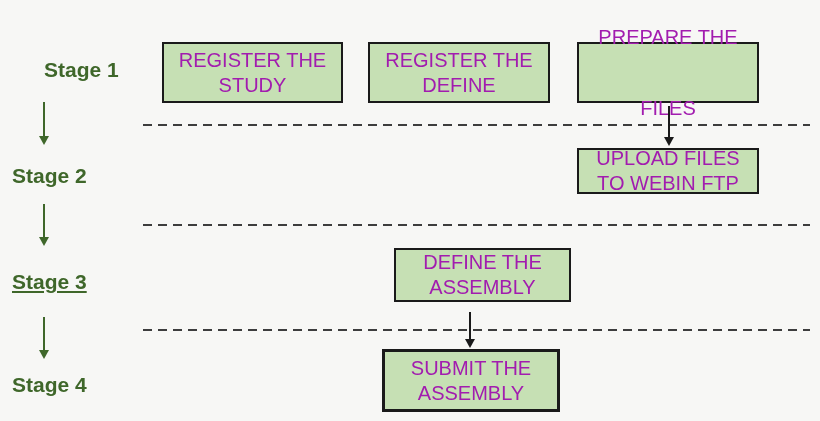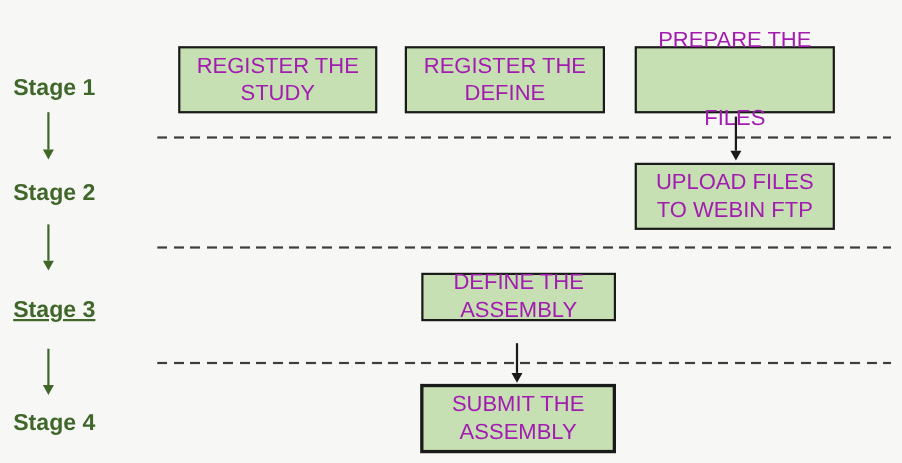--- a/index.html
+++ b/index.html
@@ -16,21 +16,21 @@
   
   .stage-label {
     position: absolute;
     left: 12px;
     font-weight: bold;
     font-size: 21px;
     line-height: 24px;
     color: var(--stage-text, #3f672a);
     white-space: nowrap;
   }
-  .s1 { top: 68px; }
+  .s1 { top: 58px; margin-left: 32px; }
   .s2 { top: 164px; }
   .s3 { top: 270px; text-decoration: underline; }
   .s4 { top: 373px; text-align: center; }
 
   
   .box {
     position: absolute;
     box-sizing: border-box;
     display: flex;
     flex-direction: column;
@@ -41,22 +41,22 @@
     color: #a21caf;
     font-size: 20px;
     line-height: 25px;
     text-align: center;
     white-space: nowrap;
   }
   .box.thick { border-width: 3px; }
   .b1 { left: 162px; top: 42px;  width: 181px; height: 61px; }
   .b2 { left: 368px; top: 42px;  width: 182px; height: 61px; }
   .b3 { left: 577px; top: 42px;  width: 182px; height: 61px; gap: 46px; }
-  .b4 { left: 577px; top: 148px; width: 182px; height: 61px; }
-  .b5 { left: 383px; top: 248px; width: 177px; height: 44px; }
+  .b4 { left: 577px; top: 148px; width: 182px; height: 46px; }
+  .b5 { left: 394px; top: 248px; width: 177px; height: 54px; }
   .b6 { left: 382px; top: 349px; width: 178px; height: 63px; }
 
   
   .dash {
     position: absolute;
     left: 143px;
     width: 667px;
     height: 2px;
     background: repeating-linear-gradient(90deg,
       var(--dash-color, #3d3d3d) 0 9px, transparent 9px 15px);

